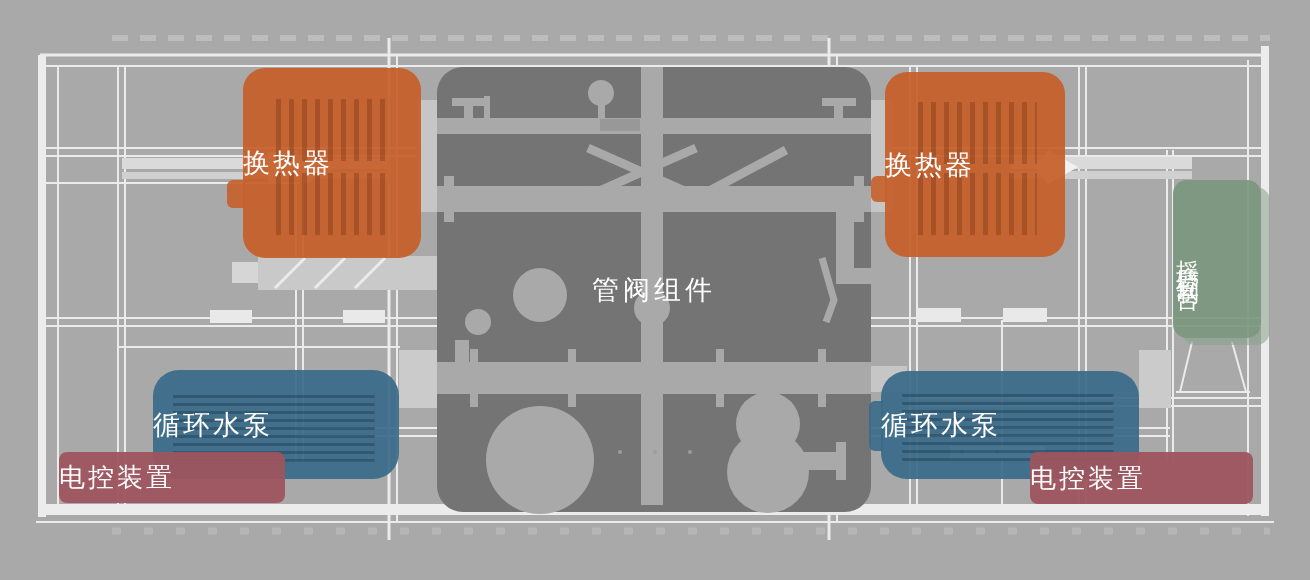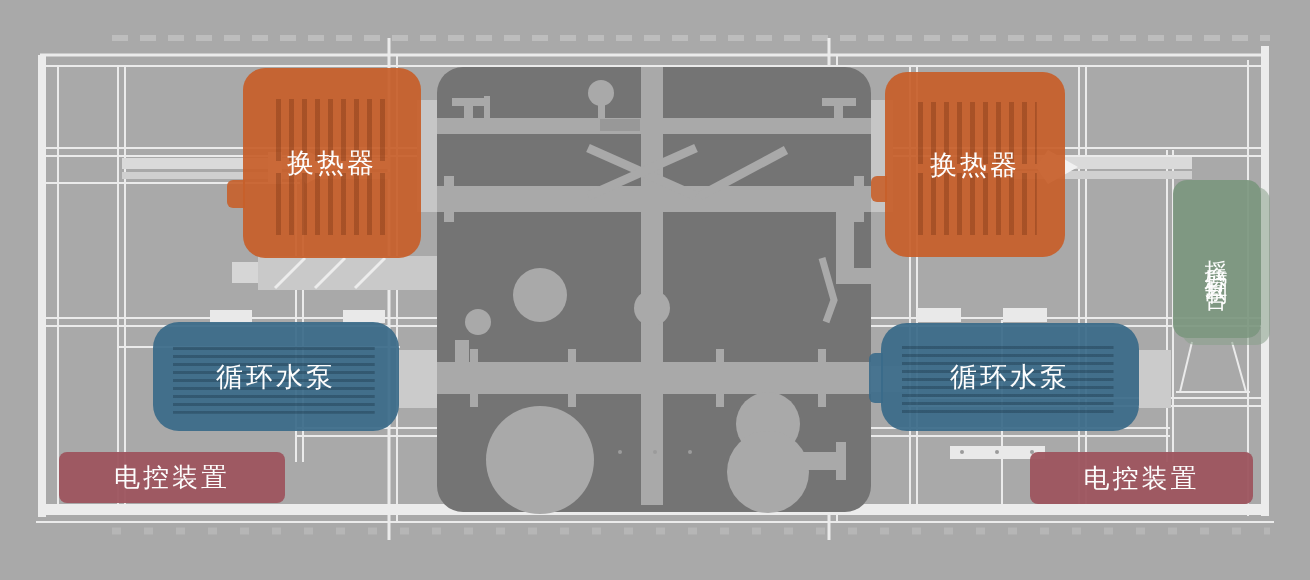--- a/index.html
+++ b/index.html
@@ -3,21 +3,21 @@
 <meta charset="utf-8">
 <style>
   html,body{margin:0;padding:0;background:#a9a9a9;}
   .stage{
     position:relative;width:1310px;height:580px;overflow:hidden;
     background:#a9a9a9;
     font-family:"DejaVu Sans","Liberation Sans",sans-serif;
   }
   svg.bg{position:absolute;left:0;top:0;}
   .box{
-    position:absolute;display:flex;align-items:center;justify-content:center;
+    position:absolute;display:flex;align-items:center;justify-content:flex-start;
     color:#fdfdfd;letter-spacing:3px;font-size:27px;
   }
   .box .lbl{position:relative;z-index:2;text-align:center;}
   
   .orange{background:rgba(199,95,42,.93);border-radius:22px;}
   .orange::before{
     content:"";position:absolute;inset:0;border-radius:inherit;
     background-image:
       repeating-linear-gradient(90deg, rgba(100,40,12,.30) 0 5px, rgba(0,0,0,0) 5px 13px),
       repeating-linear-gradient(90deg, rgba(100,40,12,.30) 0 5px, rgba(0,0,0,0) 5px 13px);
@@ -27,21 +27,21 @@
   }
   .orange-left::after{
     content:"";position:absolute;left:-16px;top:112px;width:18px;height:28px;
     background:rgba(199,95,42,.9);border-radius:6px 0 0 6px;
   }
   .orange-right::after{
     content:"";position:absolute;left:-14px;top:104px;width:16px;height:26px;
     background:rgba(199,95,42,.9);border-radius:6px 0 0 6px;
   }
   
-  .blue{background:rgba(58,106,137,.93);border-radius:26px;}
+  .blue{background:rgba(58,106,137,.93);border-radius:26px;margin-top:48px;}
   .blue::before{
     content:"";position:absolute;inset:0;border-radius:inherit;
     background-image:repeating-linear-gradient(0deg, rgba(10,30,45,.28) 0 3px, rgba(0,0,0,0) 3px 8px);
     background-size:82% 64%;
     background-position:45% 55%;
     background-repeat:no-repeat;
   }
   .blue-right::after{
     content:"";position:absolute;left:-12px;top:30px;width:14px;height:50px;
     background:rgba(58,106,137,.9);border-radius:6px 0 0 6px;
@@ -191,20 +191,23 @@
     <g fill="#9b9b9b">
       <circle cx="620" cy="452" r="2"></circle>
         <circle cx="655" cy="452" r="2"></circle>
         <circle cx="690" cy="452" r="2"></circle>
       <circle cx="962" cy="452" r="2"></circle>
         <circle cx="997" cy="452" r="2"></circle>
         <circle cx="1032" cy="452" r="2"></circle>
     </g>
   </svg>
 
+  <div class="panel-label">
+    <span class="lbl">管阀组件</span>
+  </div>
 
   <div class="box orange orange-left" style="left:243px;top:68px;width:178px;height:190px;">
     <span class="lbl">换热器</span>
   </div>
   <div class="box orange orange-right" style="left:885px;top:72px;width:180px;height:185px;">
     <span class="lbl">换热器</span>
   </div>
 
   <div class="box blue blue-left" style="left:153px;top:322px;width:246px;height:109px;">
     <span class="lbl">循环水泵</span>

